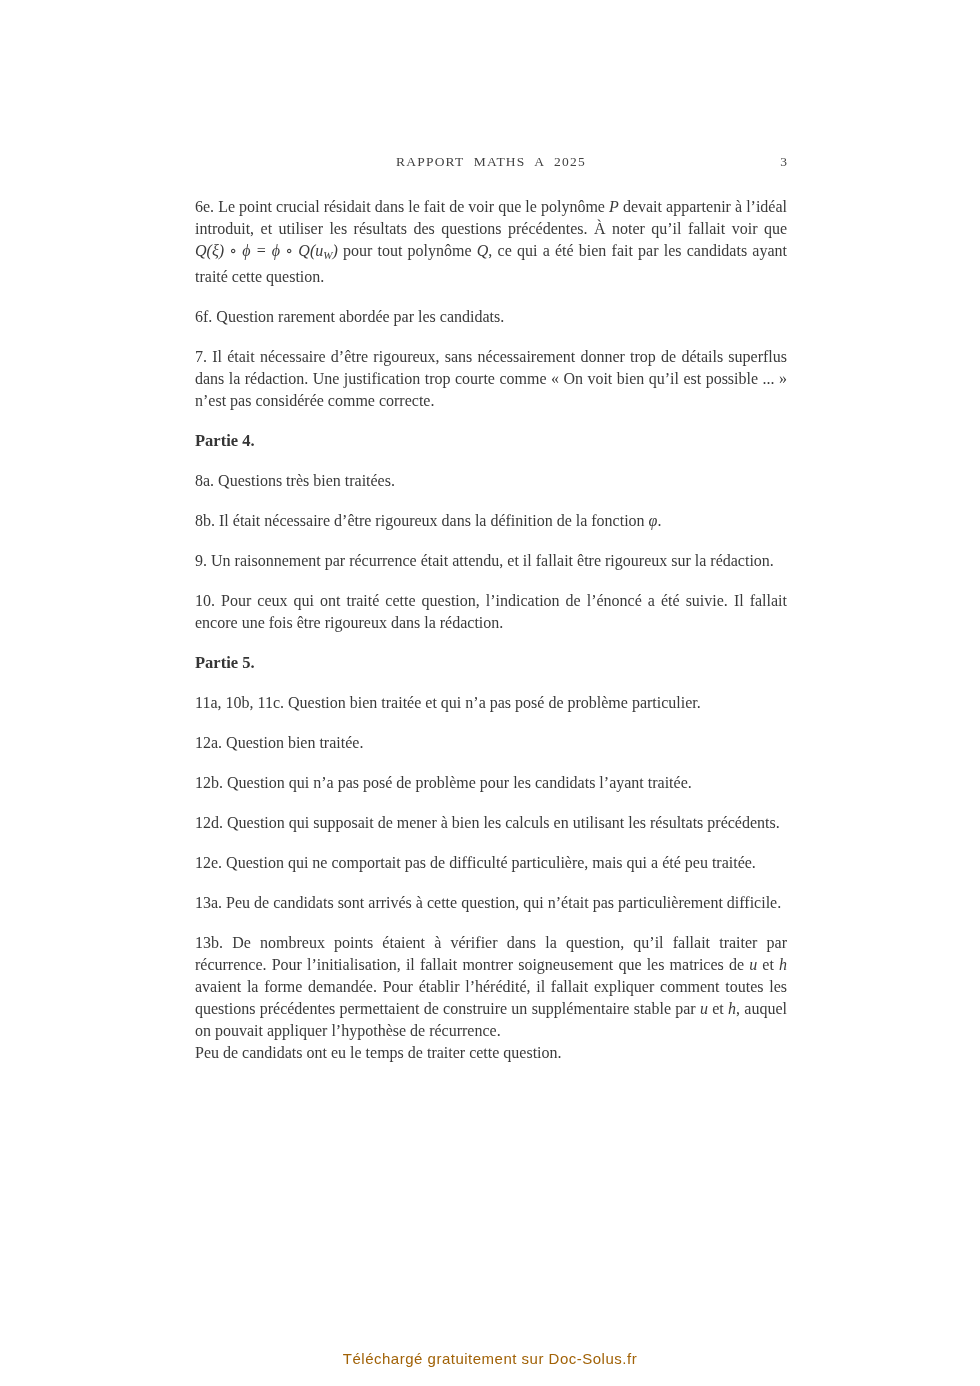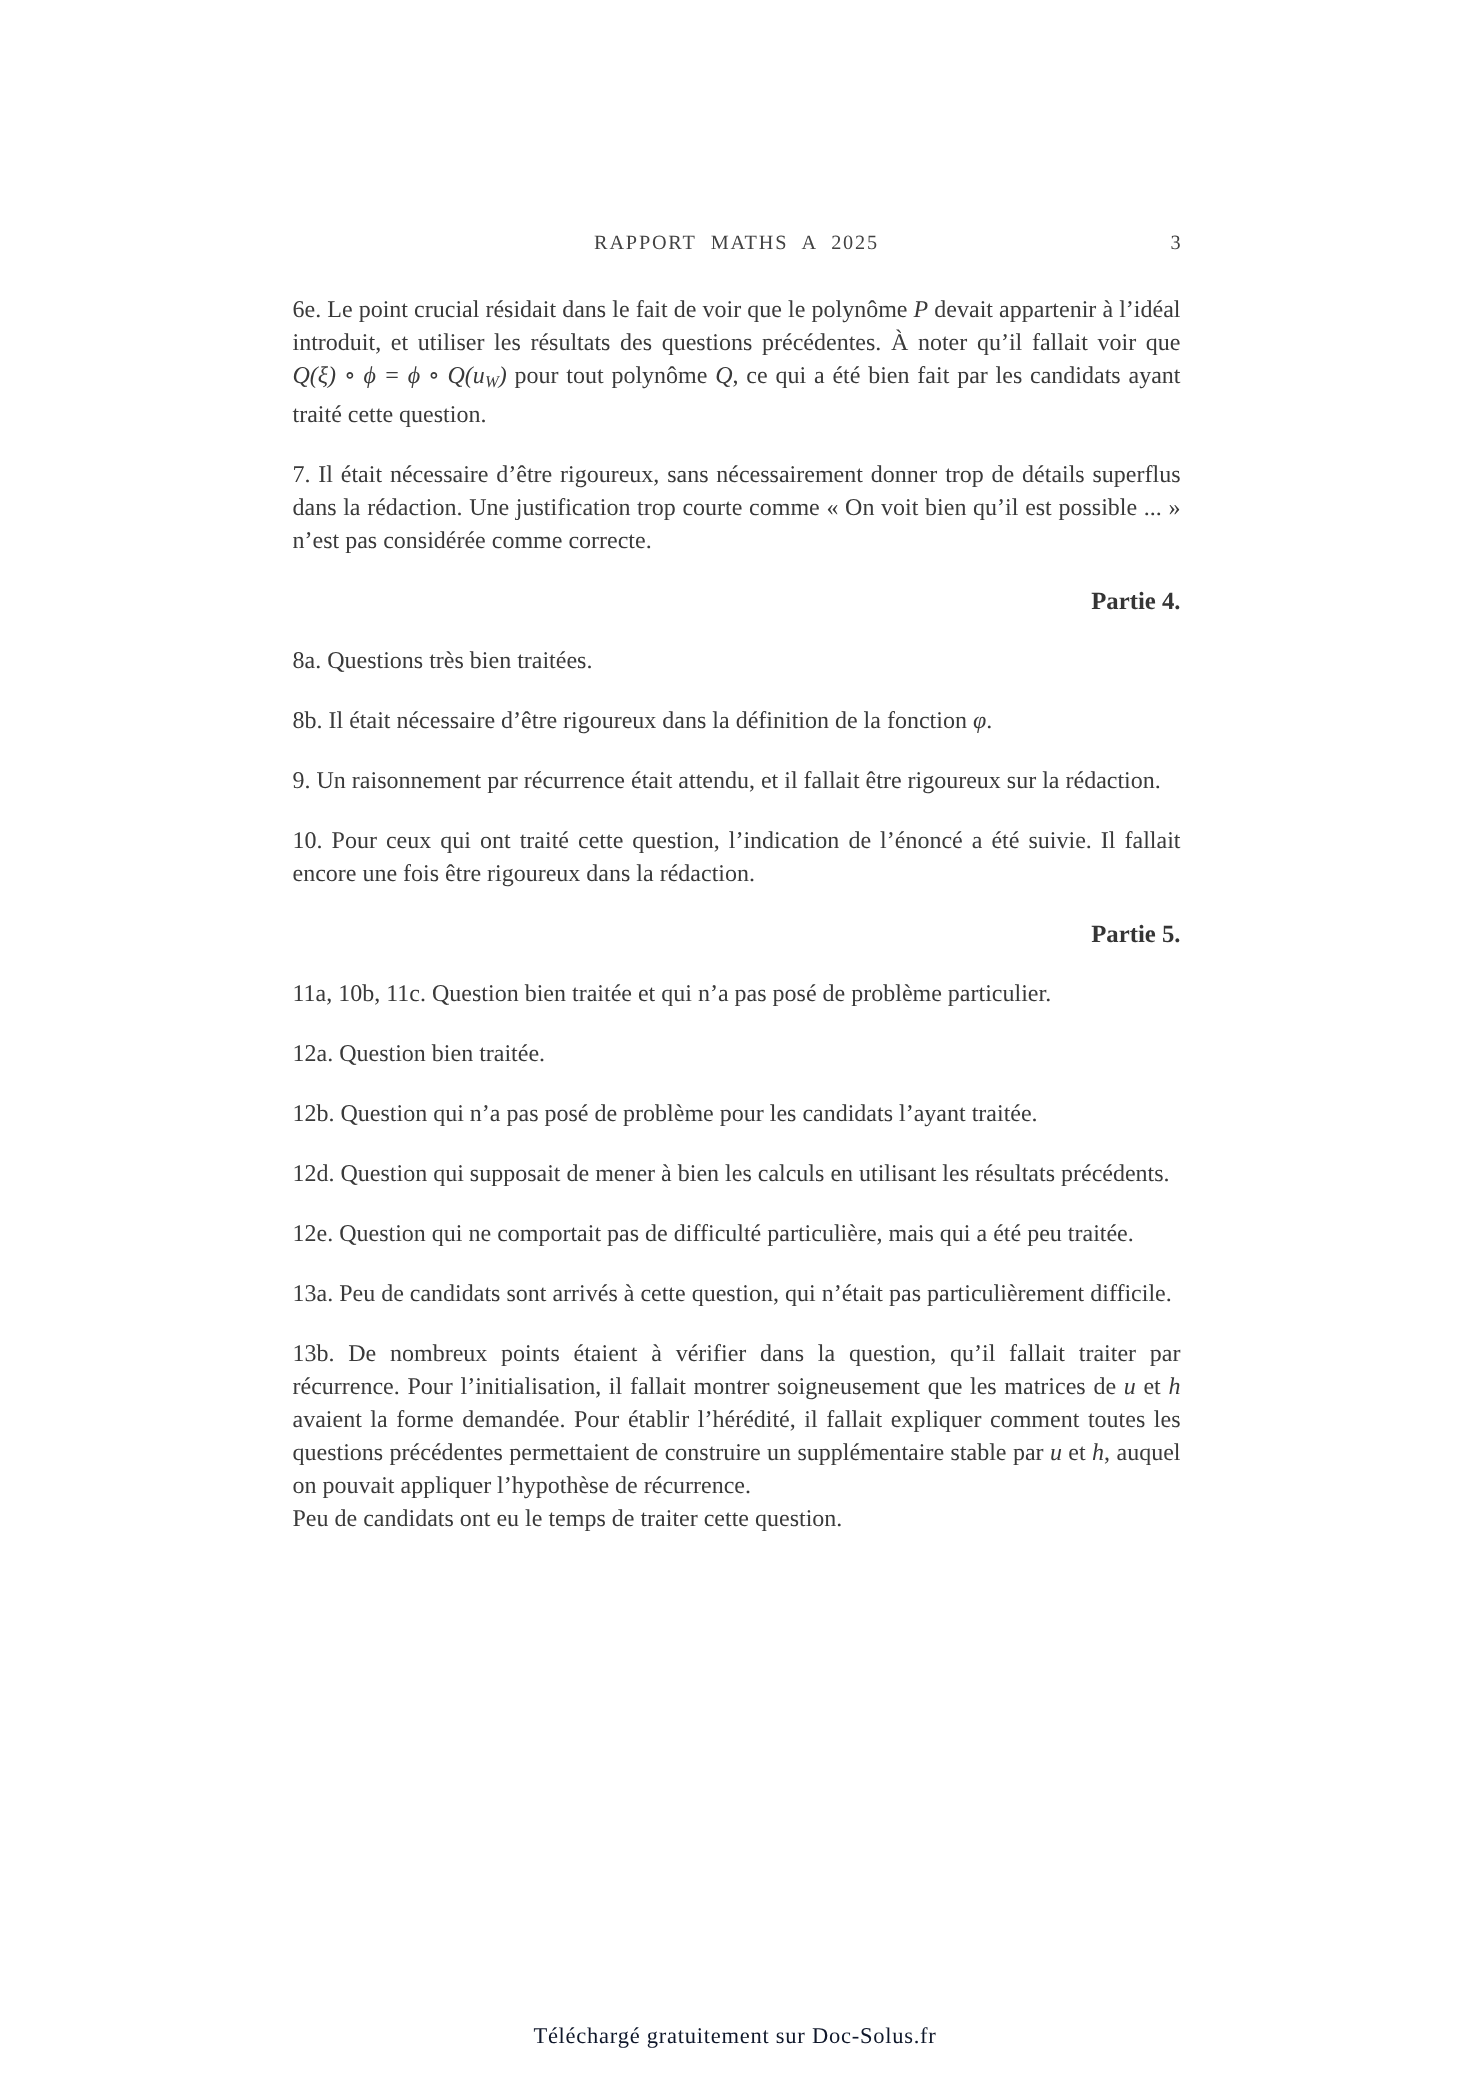--- a/index.html
+++ b/index.html
@@ -46,53 +46,53 @@
     line-height: 22px;
     text-align: justify;
     hyphens: none;
   }
   .content h2.heading {
     margin: 0 0 18px 0;
     font-size: 16.5px;
     line-height: 22px;
     font-weight: bold;
     color: #353535;
-    text-align: right;
   }
   .math {
     font-style: italic;
   }
   .math-sub {
     font-style: italic;
     font-size: 11px;
     vertical-align: -3px;
   }
   .page-footer {
     position: absolute;
     left: 0;
     right: 0;
     top: 1350px;
     text-align: center;
-    font-family: Liberation Serif, serif;
+    font-family: Liberation Sans, sans-serif;
     font-size: 15px;
     letter-spacing: 0.5px;
-    color: #0f172a;
+    color: #a16207;
   }
 </style>
 </head>
 <body>
 
 <div class="page">
   <div class="content">
     <div class="page-header">
       <span>RAPPORT MATHS A 2025</span>
       <span class="page-number">3</span>
     </div>
     <div>
         <p class="paragraph"><span>6e. Le point crucial résidait dans le fait de voir que le polynôme </span><span class="math">P</span><span> devait appartenir à l’idéal introduit, et utiliser les résultats des questions précédentes. À noter qu’il fallait voir que </span><span class="math">Q(ξ) ∘ ϕ = ϕ ∘ Q(u</span><span class="math-sub">W</span><span class="math">)</span><span> pour tout polynôme </span><span class="math">Q</span><span>, ce qui a été bien fait par les candidats ayant traité cette question.</span></p>
+        <p class="paragraph"><span>6f. Question rarement abordée par les candidats.</span></p>
         <p class="paragraph"><span>7. Il était nécessaire d’être rigoureux, sans nécessairement donner trop de détails superflus dans la rédaction. Une justification trop courte comme « On voit bien qu’il est possible ... »  n’est pas considérée comme correcte.</span></p>
         <h2 class="heading"><span>Partie 4.</span></h2>
         <p class="paragraph"><span>8a. Questions très bien traitées.</span></p>
         <p class="paragraph"><span>8b. Il était nécessaire d’être rigoureux dans la définition de la fonction </span><span class="math">φ</span><span>.</span></p>
         <p class="paragraph"><span>9. Un raisonnement par récurrence était attendu, et il fallait être rigoureux sur la rédaction.</span></p>
         <p class="paragraph"><span>10. Pour ceux qui ont traité cette question, l’indication de l’énoncé a été suivie. Il fallait encore une fois être rigoureux dans la rédaction.</span></p>
         <h2 class="heading"><span>Partie 5.</span></h2>
         <p class="paragraph"><span>11a, 10b, 11c. Question bien traitée et qui n’a pas posé de problème particulier.</span></p>
         <p class="paragraph"><span>12a. Question bien traitée.</span></p>
         <p class="paragraph"><span>12b. Question qui n’a pas posé de problème pour les candidats l’ayant traitée.</span></p>

